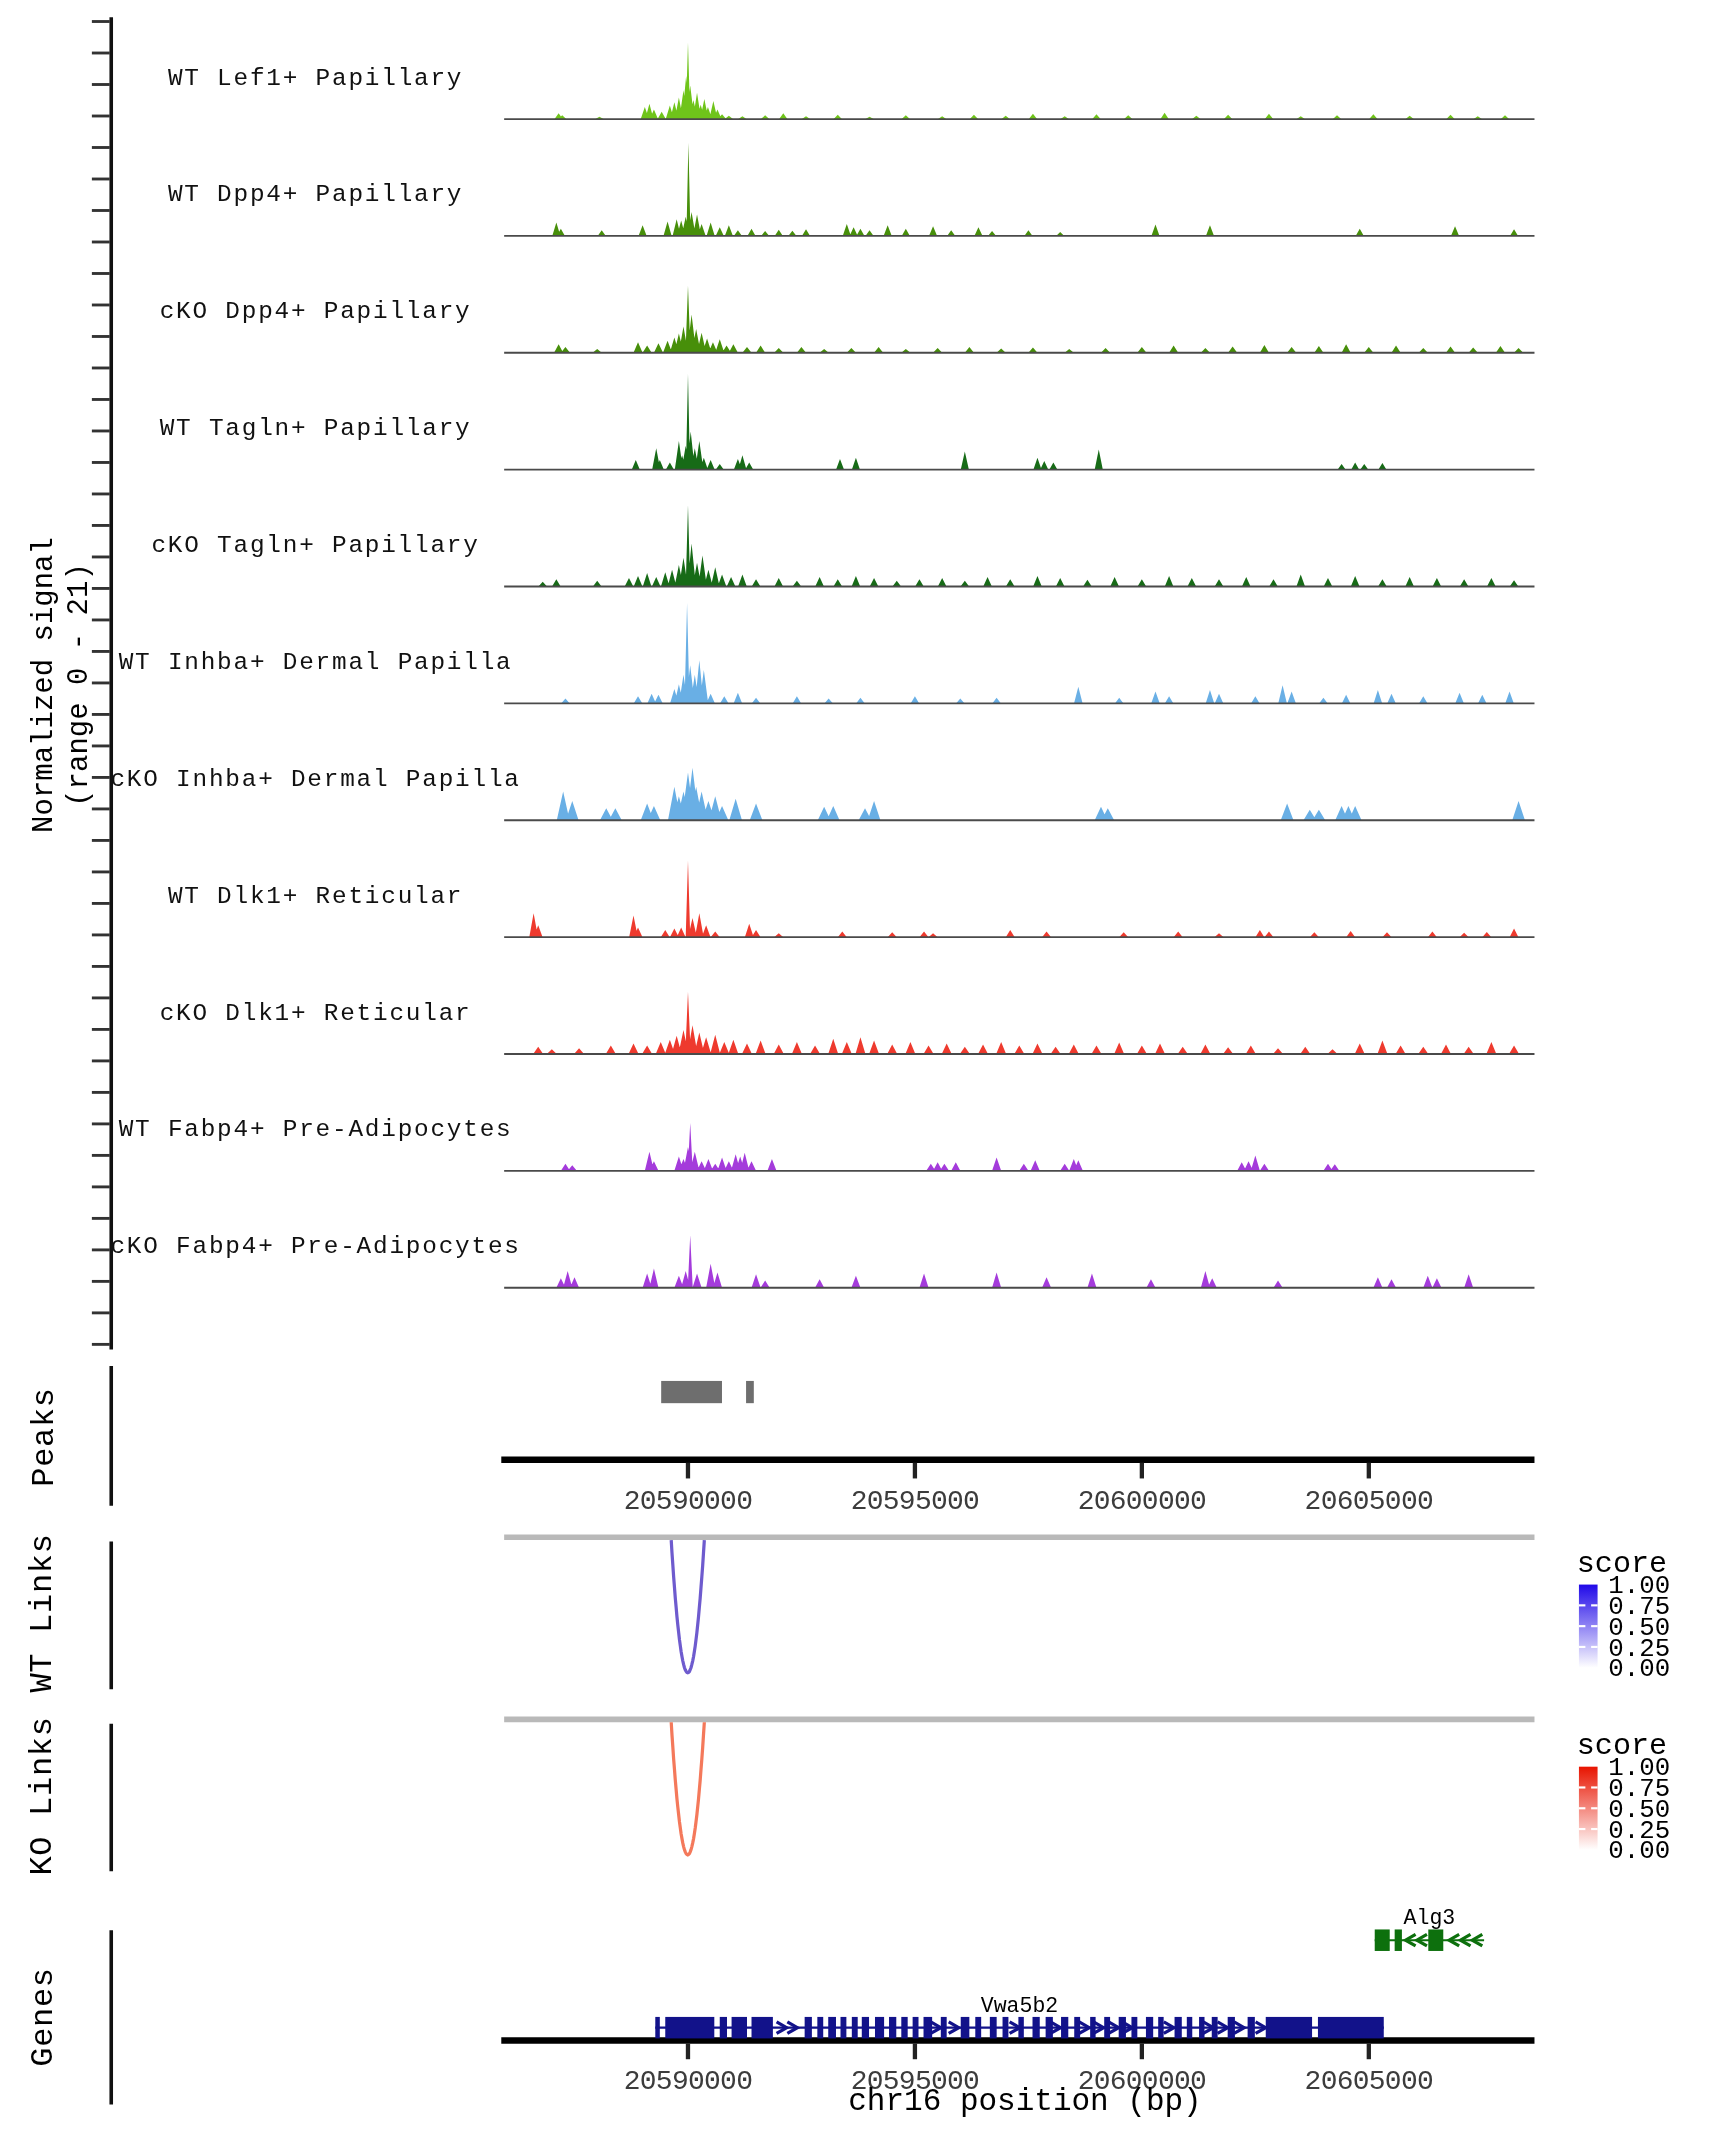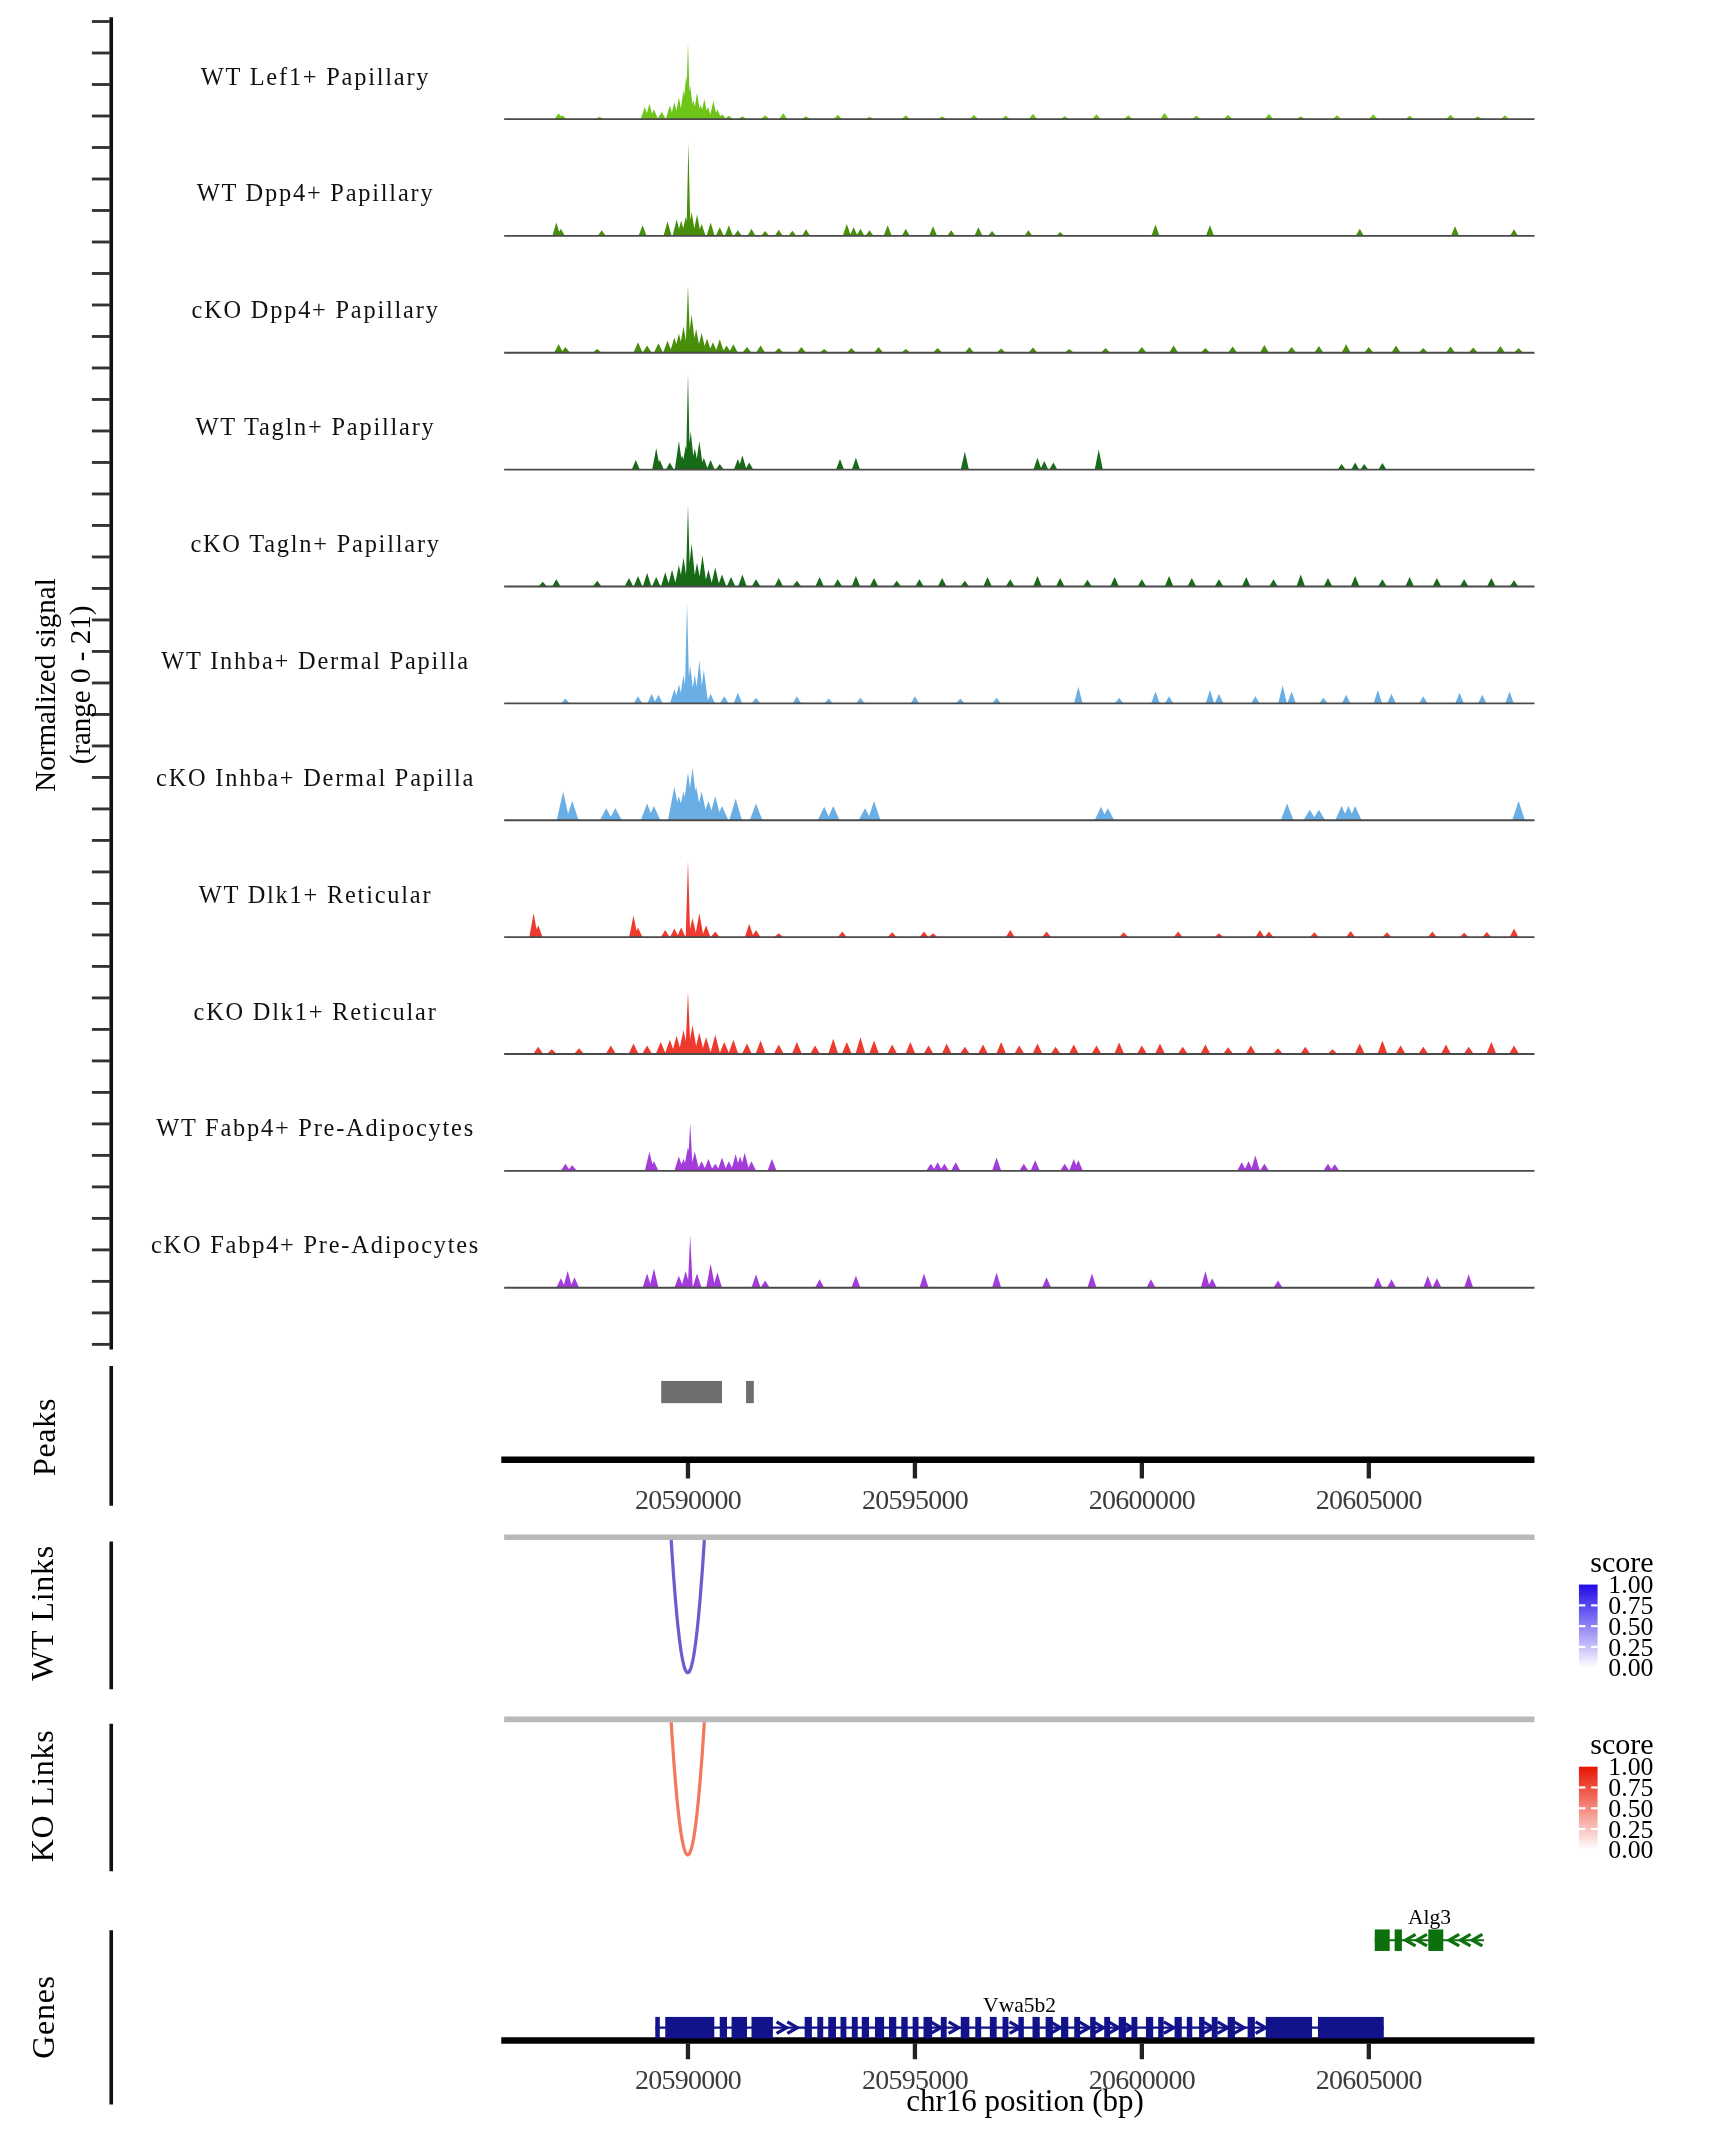--- a/index.html
+++ b/index.html
@@ -1,17 +1,17 @@
 <!DOCTYPE html>
 <html style="font-size:11.5px"><head>
 <meta charset="utf-8">
 <style>
   html,body{margin:0;padding:0;background:#fff;}
   .figure{position:relative;width:1721px;height:2151px;background:#fff;
-          font-family:Liberation Serif, serif;overflow:hidden;}
+          font-family:Liberation Mono, monospace;overflow:hidden;}
   svg{position:absolute;left:0;top:0;}
   .vlabel{position:absolute;transform:translate(-50%,-50%) rotate(-90deg);
           white-space:nowrap;font-size:32px;color:#000;letter-spacing:0.7px;}
   #yaxis-label{position:absolute;transform:translate(-50%,-50%) rotate(-90deg);
           white-space:nowrap;font-size:29px;color:#000;text-align:center;line-height:1.2;}
   #xaxis-title{position:absolute;transform:translate(-50%,-50%);
           font-size:31px;color:#000000;white-space:nowrap;text-align:right;}
   .tracklabel{font-size:34px;fill:#111;letter-spacing:2.5px;}
   .ticklabel{font-size:39px;fill:#3c3c3c;letter-spacing:-1px;}
   .legtitle{font-size:42px;fill:#000;}

